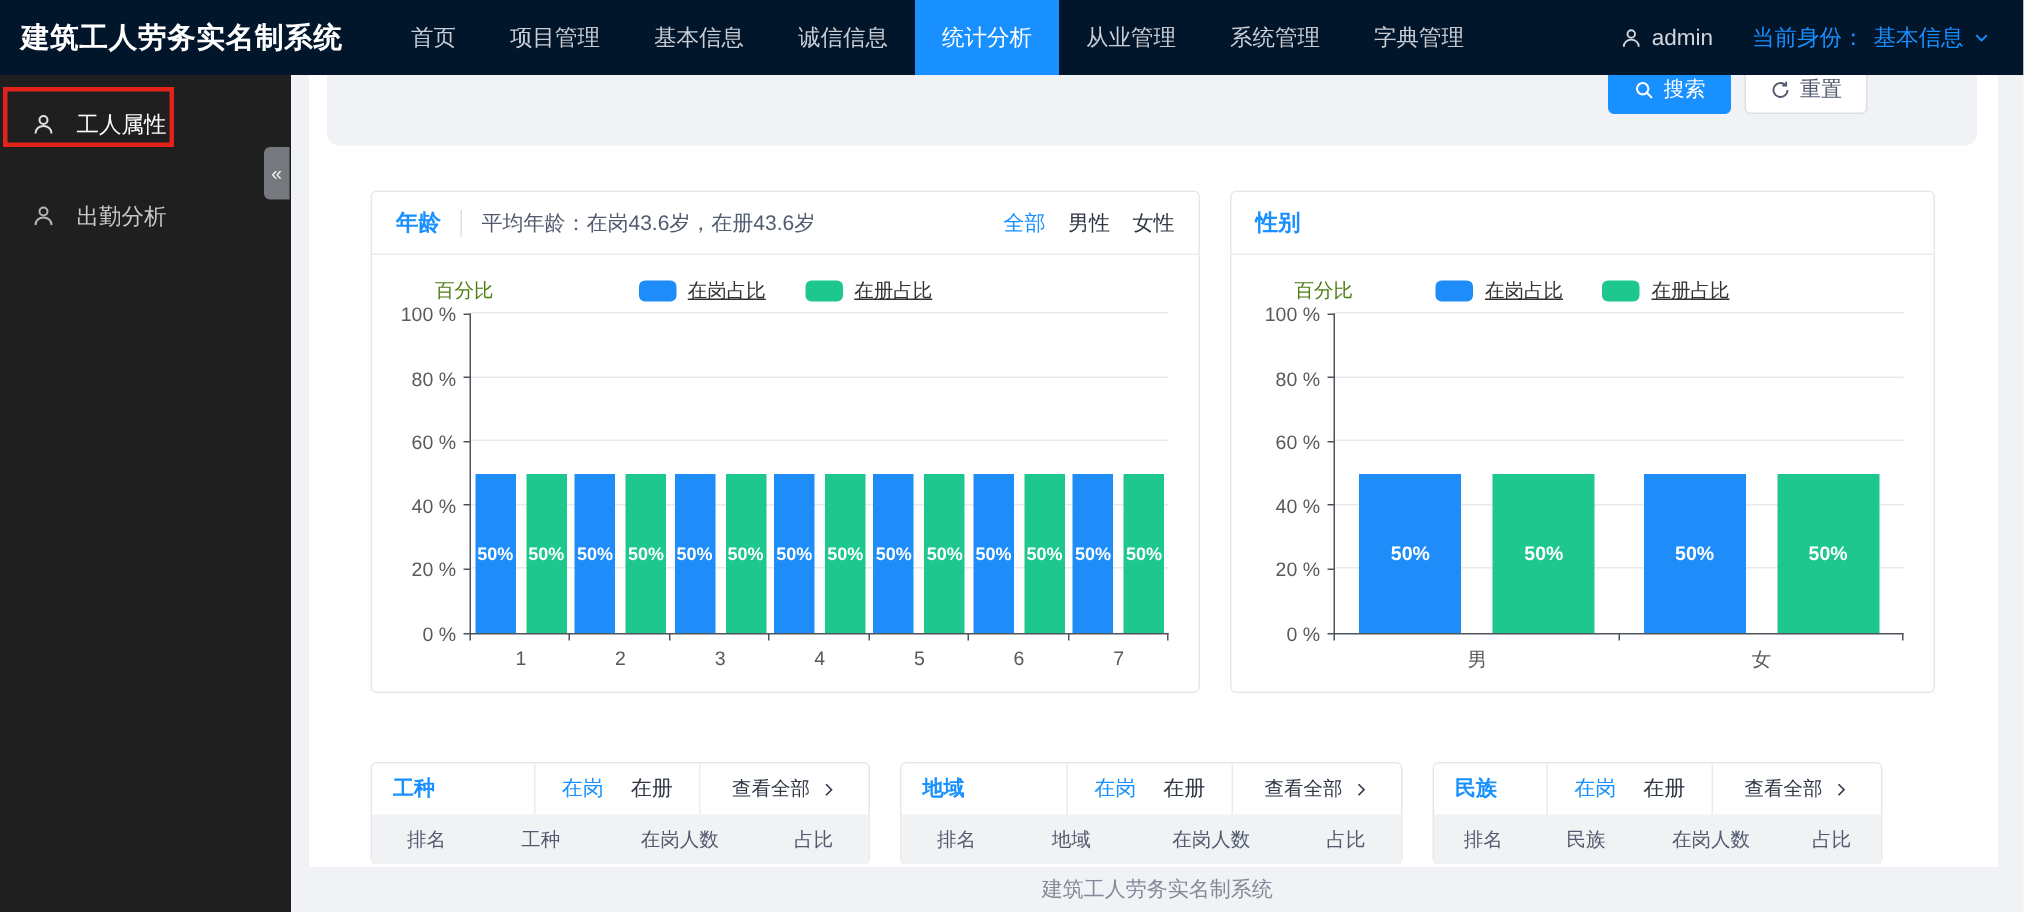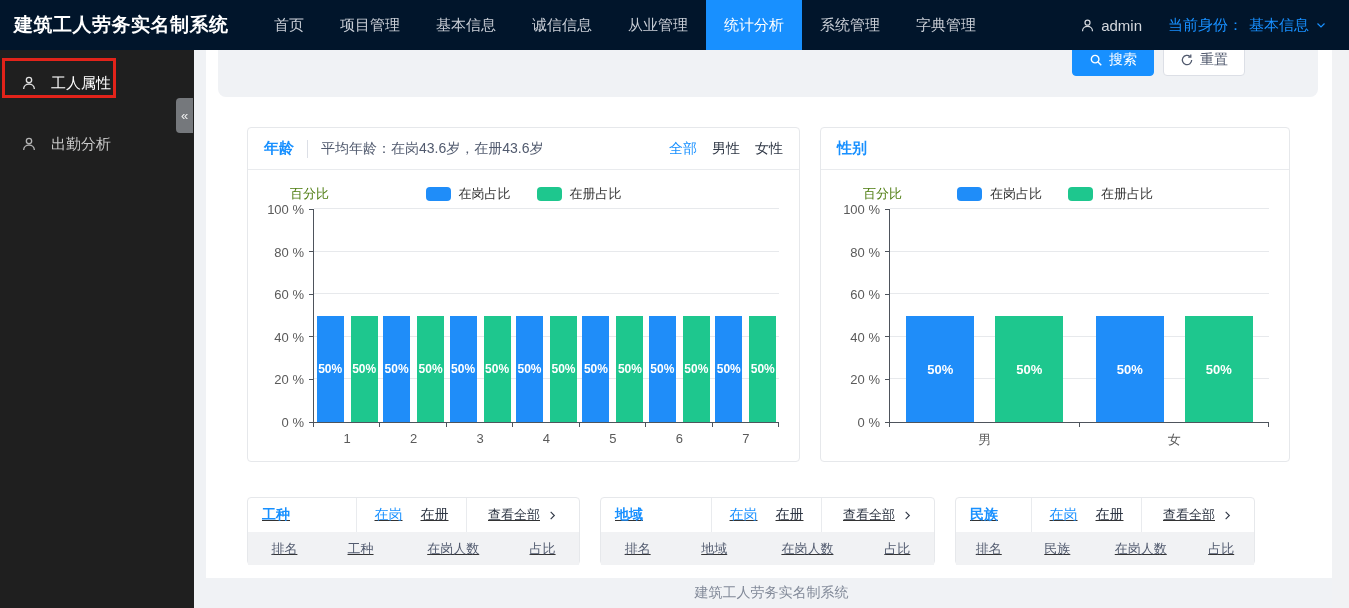--- a/index.html
+++ b/index.html
@@ -81,21 +81,21 @@
   .card-title { color:#1890ff; font-weight:700; }
   .head-divider { width:1px; height:18px; background:#dcdfe6; margin:0 13px; }
   .card-sub { color:#515a6e; font-size:14px; }
   .head-filters { margin-left:auto; display:flex; gap:15px; font-size:14px; }
   .head-filters span { color:#2f3745; cursor:pointer; }
   .head-filters span.active { color:#1890ff; }
 
   .chart-wrap { position:absolute; left:0; right:0; top:42px; bottom:0; }
   .chart-top { position:absolute; top:14px; left:0; right:0; height:20px; }
   .axis-title { position:absolute; left:42px; top:1px; font-size:13px; color:#4d7c0f; }
-  .legend { display:flex; justify-content:center; gap:26px; height:100%; align-items:center; }
+  .legend { display:flex; justify-content:center; gap:26px; height:100%; align-items:center;text-decoration:underline; }
   .legend-item { display:flex; align-items:center; gap:8px; font-size:13px; color:#333; cursor:pointer; }
   .legend-swatch { width:25px; height:14px; border-radius:4px; }
 
   .plot {
     position:absolute; top:39px; height:214px;
     border-left:1px solid #4e545c; border-bottom:1px solid #4e545c;
     display:flex; align-items:stretch;
   }
   .card-age .plot { left:65px; right:20px; }
   .card-gender .plot { left:68px; right:20px; }
@@ -111,21 +111,21 @@
   .bar-label {
     position:absolute; top:50%; left:50%; transform:translate(-50%,-50%);
     color:#fff; font-weight:700; white-space:nowrap;
   }
   .xlabel {
     position:absolute; top:calc(100% + 9px); left:0; width:100%;
     text-align:center; font-size:13px; color:#5a5a5a;
   }
 
   
-  .tcard { top:447px; height:68px;text-decoration:underline; }
+  .tcard { top:458px; height:68px; }
   .tcard-1 { left:41px;  width:333px; }
   .tcard-2 { left:394px; width:335px; }
   .tcard-3 { left:749px; width:300px; }
   .tcard-head { height:34px; display:flex; align-items:stretch; font-size:14px; }
   .tcard-title {
     flex:1; display:flex; align-items:center; padding-left:14px;
     color:#1890ff; font-weight:700; border-right:1px solid #e9ebee;
   }
   .tcard-tabs {
     width:110px; display:flex; align-items:center; justify-content:center; gap:18px;
@@ -160,22 +160,22 @@
 </head>
 <body>
 
 <div class="navbar">
   <div class="nav-title">建筑工人劳务实名制系统</div>
   <div class="nav-menu">
     <div class="nav-item">首页</div>
     <div class="nav-item">项目管理</div>
     <div class="nav-item">基本信息</div>
     <div class="nav-item">诚信信息</div>
+    <div class="nav-item active">统计分析</div>
     <div class="nav-item">从业管理</div>
-    <div class="nav-item active">统计分析</div>
     <div class="nav-item">系统管理</div>
     <div class="nav-item">字典管理</div>
   </div>
   <div class="nav-right">
     <div class="nav-user">
       <span>
         <svg width="15" height="15" viewBox="0 0 24 24" fill="none" stroke="#d3d7dd" stroke-width="2">
           <circle cx="12" cy="7.5" r="4"></circle>
             <path d="M4 21c0-4.4 3.6-7.5 8-7.5s8 3.1 8 7.5"></path>
         </svg>

